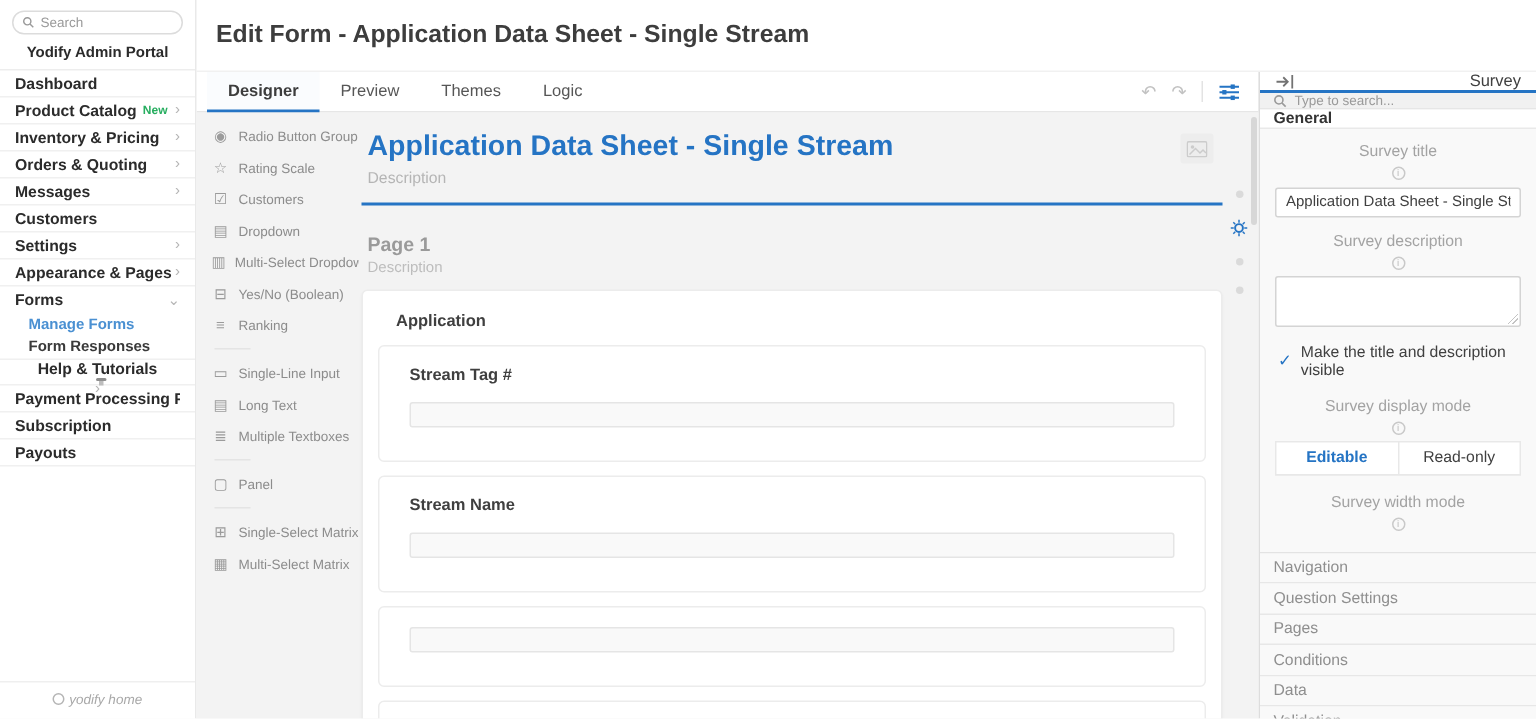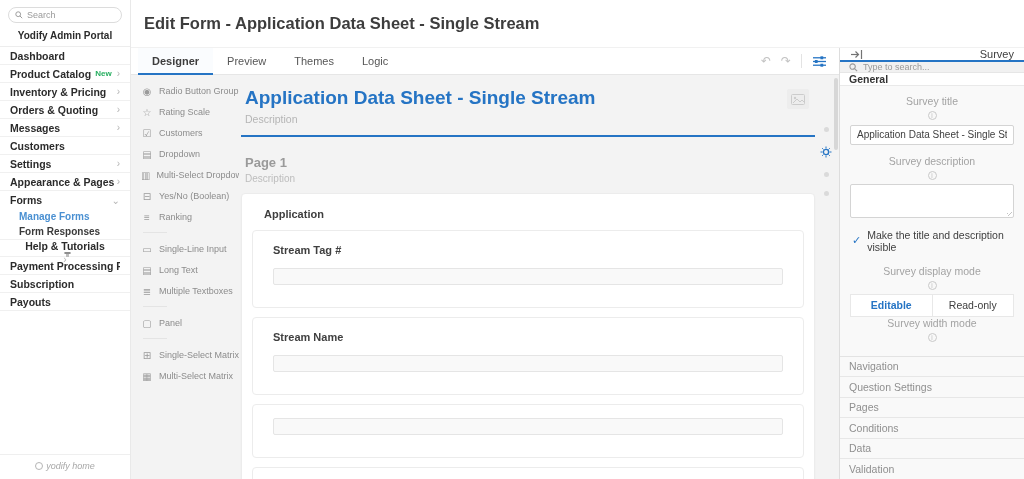--- a/index.html
+++ b/index.html
@@ -77,21 +77,21 @@
   .pp-props { padding:9px 10px 6px 10px; }
   .pp-label { font-size:10.5px; color:#a3a3a3; margin-bottom:4px; display:flex; align-items:center; gap:4px;flex-direction:column; }
   .info-ico { display:inline-flex; width:9px; height:9px; border:1px solid #c9c9c9; border-radius:50%; color:#bdbdbd; font-size:6.5px; align-items:center; justify-content:center; font-style:normal; }
   .pp-input { width:100%; height:20px; background:#fff; border:1px solid #d4d4d4; border-radius:2px; font-size:10px; color:#404040; padding:0 6px; outline:none; font-family:inherit; margin-bottom:10px; }
   .pp-textarea { width:100%; height:34px; background:#fff; border:1px solid #d4d4d4; border-radius:2px; margin-bottom:11px; position:relative; }
   .resize-corner { position:absolute; right:1px; bottom:1px; width:7px; height:7px;
     background:linear-gradient(135deg,transparent 50%,#c4c4c4 50%,#c4c4c4 57%,transparent 57%,transparent 70%,#c4c4c4 70%,#c4c4c4 77%,transparent 77%); }
   .pp-check { display:flex; align-items:center; gap:6px; margin:2px 0 12px 2px; cursor:pointer; }
   .pp-check .chk { color:#2574c4; font-size:11px; font-weight:700; }
   .pp-check .lbl { font-size:10.5px; color:#404040; }
-  .segmented { display:flex; gap:1px; background:#e8e8e8; border:1px solid #e8e8e8; }
+  .segmented { display:flex; gap:1px; background:#e8e8e8; border:1px solid #e8e8e8; margin-bottom:12px; }
   .seg-btn { flex:1; height:21px; background:#fff; display:flex; align-items:center; justify-content:center; font-size:10.5px; color:#404040; cursor:pointer; }
   .seg-btn.selected { color:#2574c4; font-weight:700; }
   .pp-collapsed { border-top:1px solid #e3e3e3; margin-top:4px; }
   .pp-row { height:20.5px; display:flex; align-items:center; padding:0 9px; font-size:10.5px; color:#8f8f8f; border-bottom:1px solid #e7e7e7; cursor:pointer; background:#f9f9f9; }
 
   svg { display:block; }
 </style>
 </head>
 <body>
 

